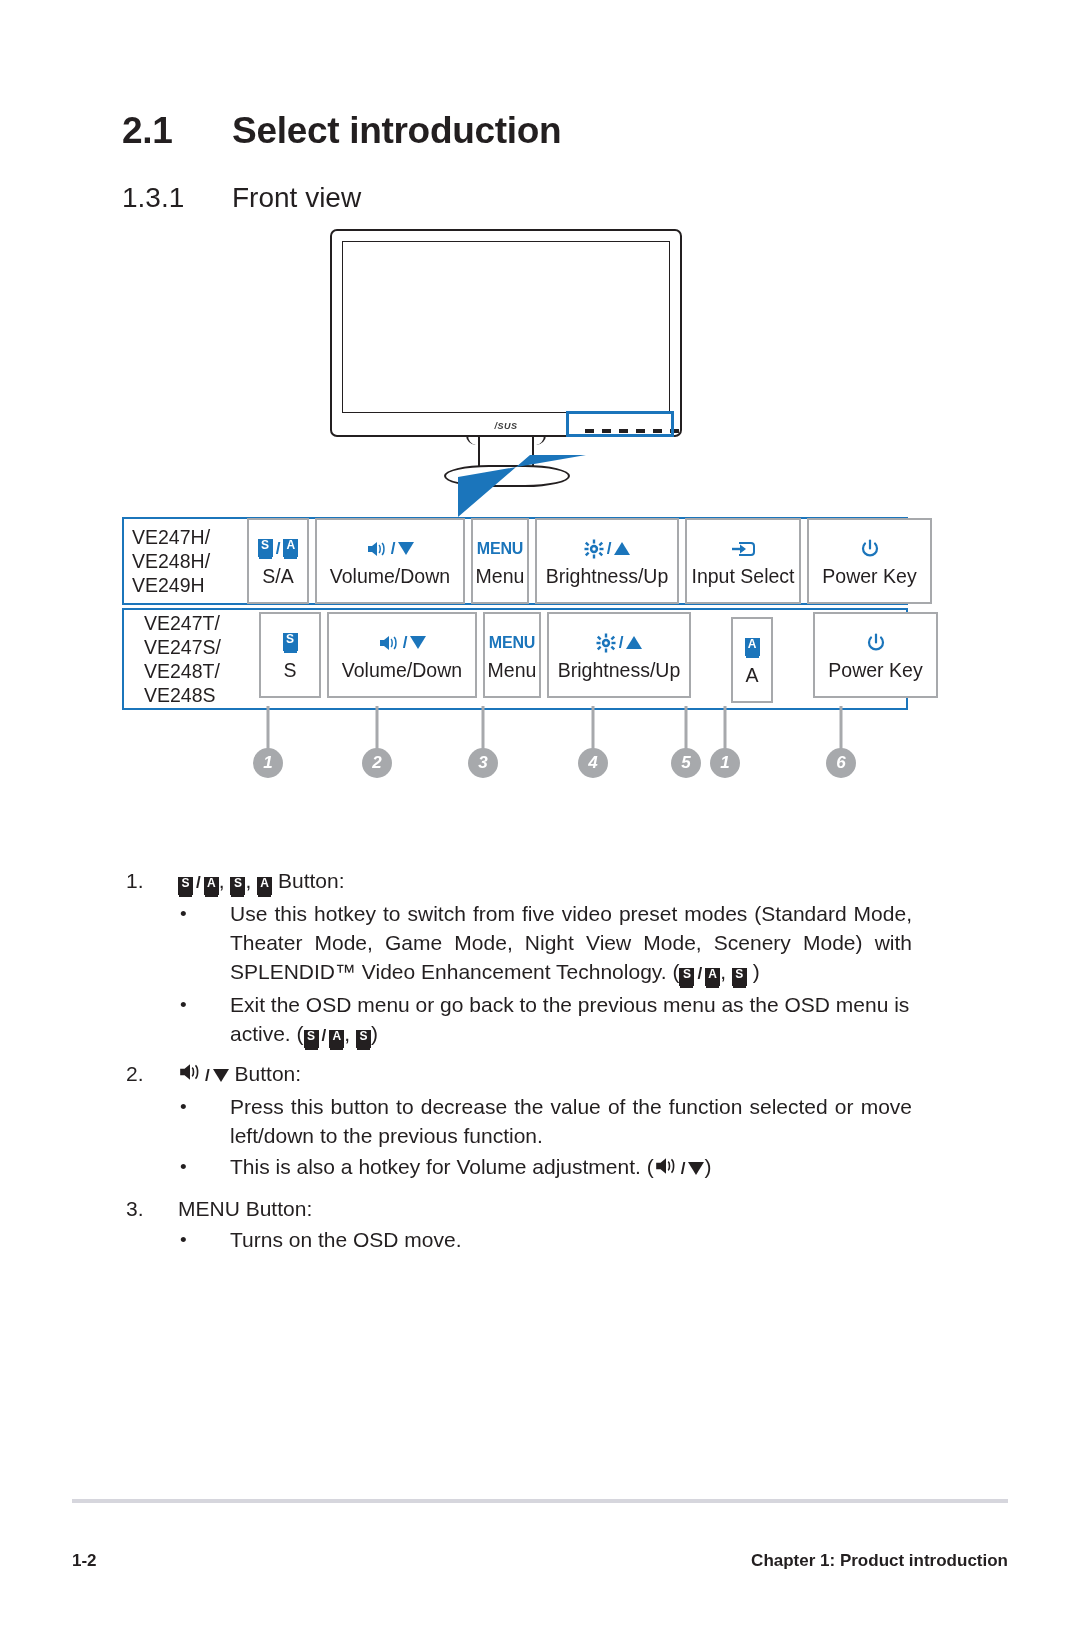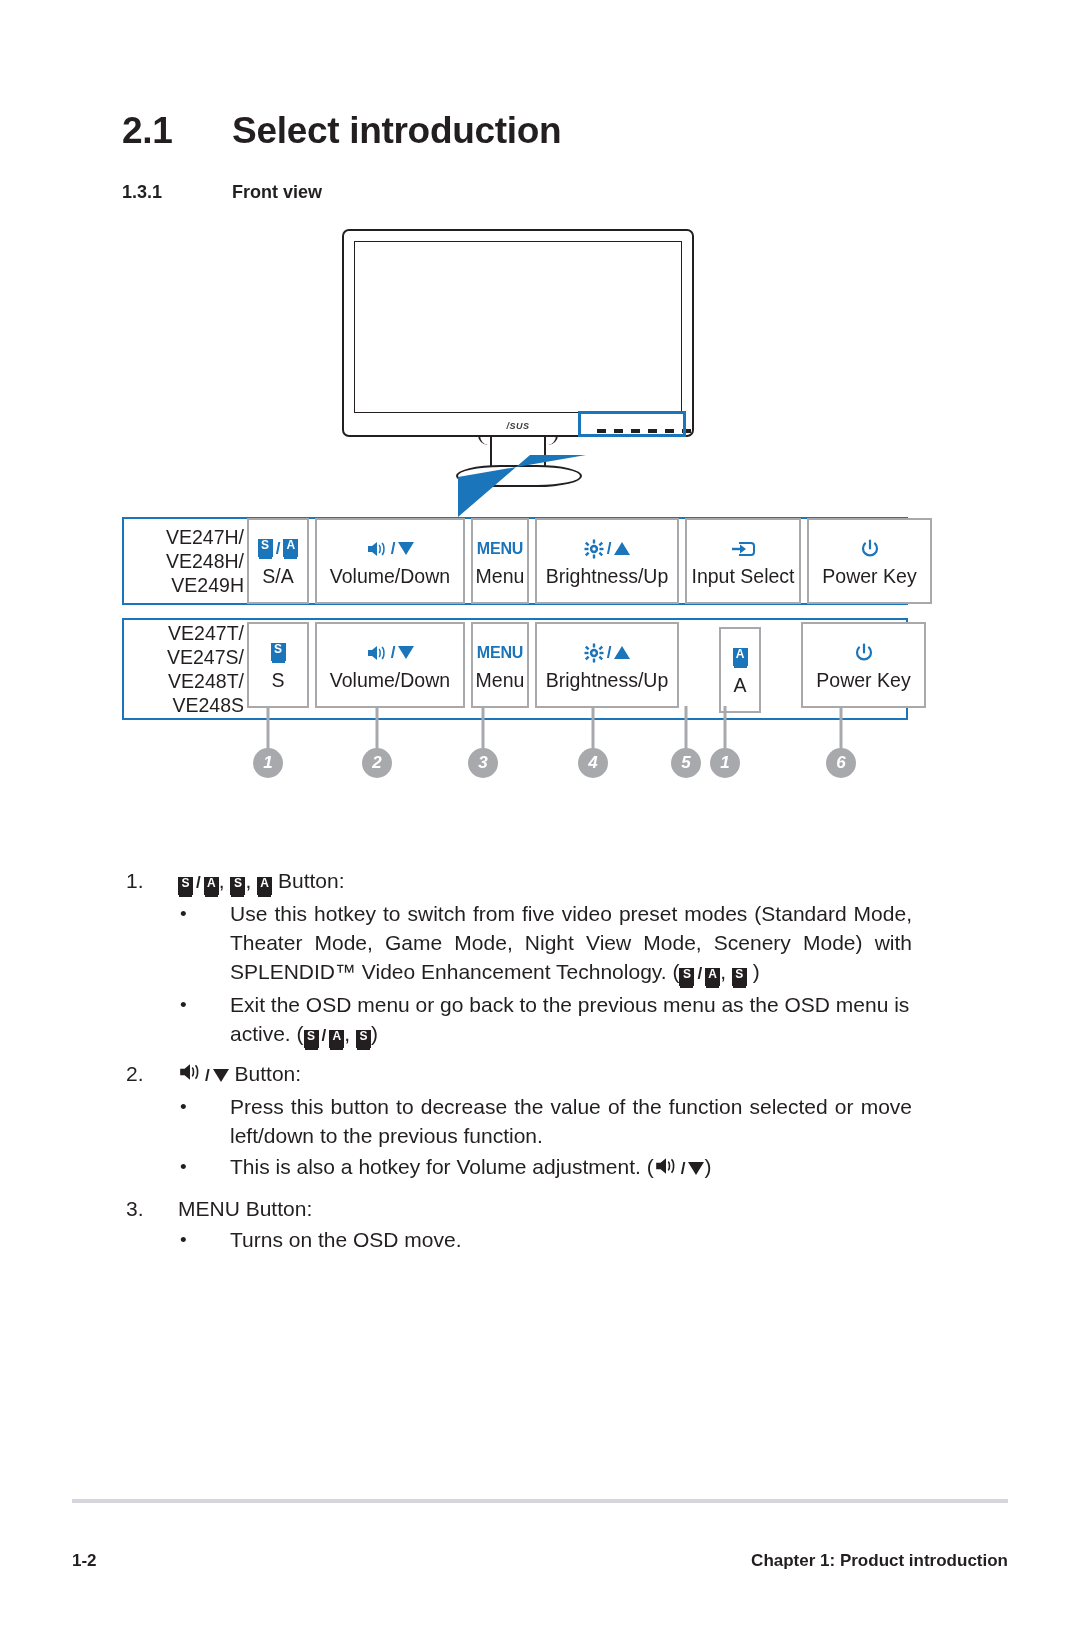--- a/index.html
+++ b/index.html
@@ -15,27 +15,27 @@
 
   
   .h1{
     position:absolute; left:122px; top:110px;
     font-size:37px; font-weight:bold; letter-spacing:-0.3px;
     white-space:nowrap;
   }
   .h1 .num{ display:inline-block; width:110px; }
   .h2{
     position:absolute; left:122px; top:182px;
-    font-size:18px; font-weight:bold; letter-spacing:0px;
+    font-size:28px; font-weight:normal; letter-spacing:0px;
     white-space:nowrap;
   }
   .h2 .num{ display:inline-block; width:110px; }
 
   
-  .monitor-wrap{ position:absolute; left:330px; top:225px; width:400px; height:270px; }
+  .monitor-wrap{ position:absolute; left:318px; top:225px; width:400px; height:270px; }
   .mon-bezel{
     position:absolute; left:12px; top:4px; width:352px; height:208px;
     border:2.5px solid #231f20; border-radius:7px; background:#fff;
     box-sizing:border-box;
   }
   .mon-screen{
     position:absolute; left:10px; top:10px; right:10px; bottom:22px;
     border:1.4px solid #231f20; background:#fff;
   }
   .mon-logo{
@@ -70,31 +70,30 @@
 
   
   .table-outer{ position:absolute; left:122px; top:517px; width:786px; }
   .trow{
     position:relative;
     border:2px solid #1b75bb;
     box-sizing:border-box;
     display:flex; align-items:stretch;
     background:#fff;
   }
-  .trow + .trow{ margin-top:13px; }
+  .trow + .trow{ margin-top:3px;padding-left:12px; }
   .row1{ height:88px; }
   .row2{ height:102px; }
 
   .model-cell{
     width:112px; flex:0 0 112px;
     display:flex; flex-direction:column; justify-content:center;
     padding-left:8px;
     font-size:19.5px; line-height:24px; color:#231f20;
     border-right:0;
-    text-align:right;
   }
   .cells{ flex:1; display:flex; align-items:center; height:100%; }
 
   .btncell{
     border:2px solid #a7a9ac;
     box-sizing:border-box;
     background:#fff;
     display:flex; flex-direction:column;
     align-items:center; justify-content:center;
     margin:0 3px;

